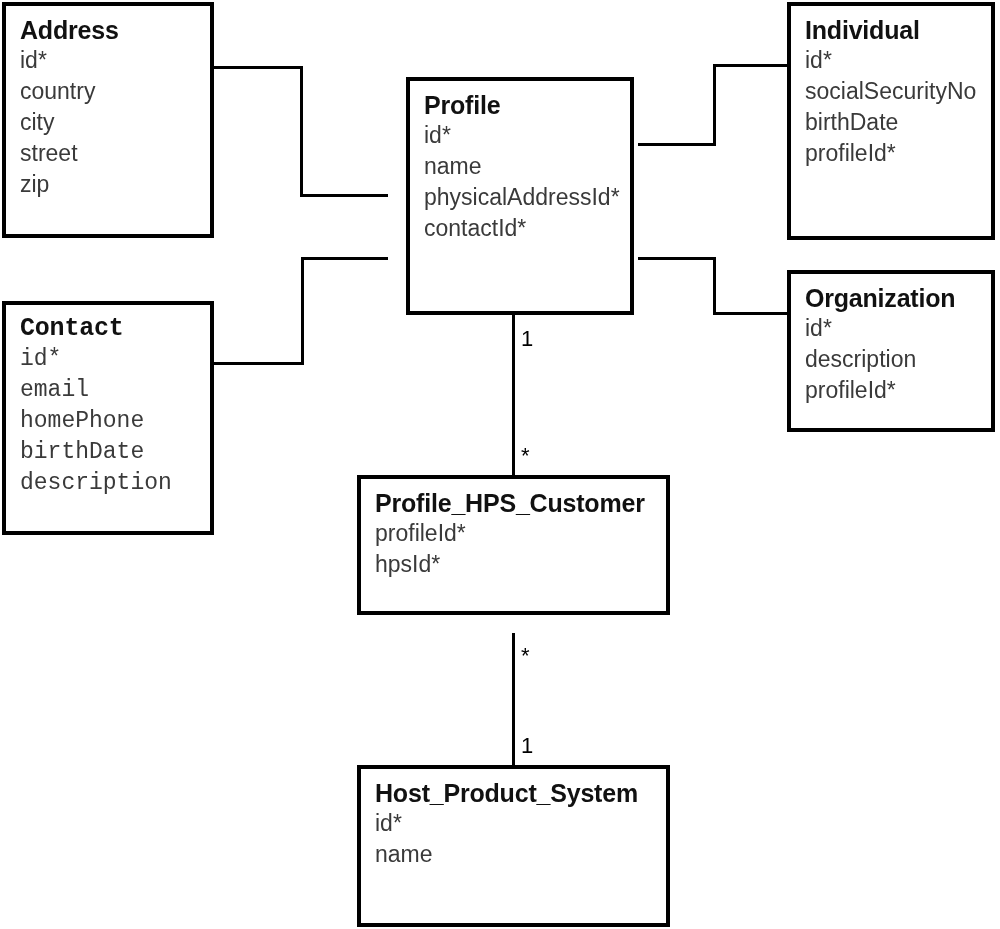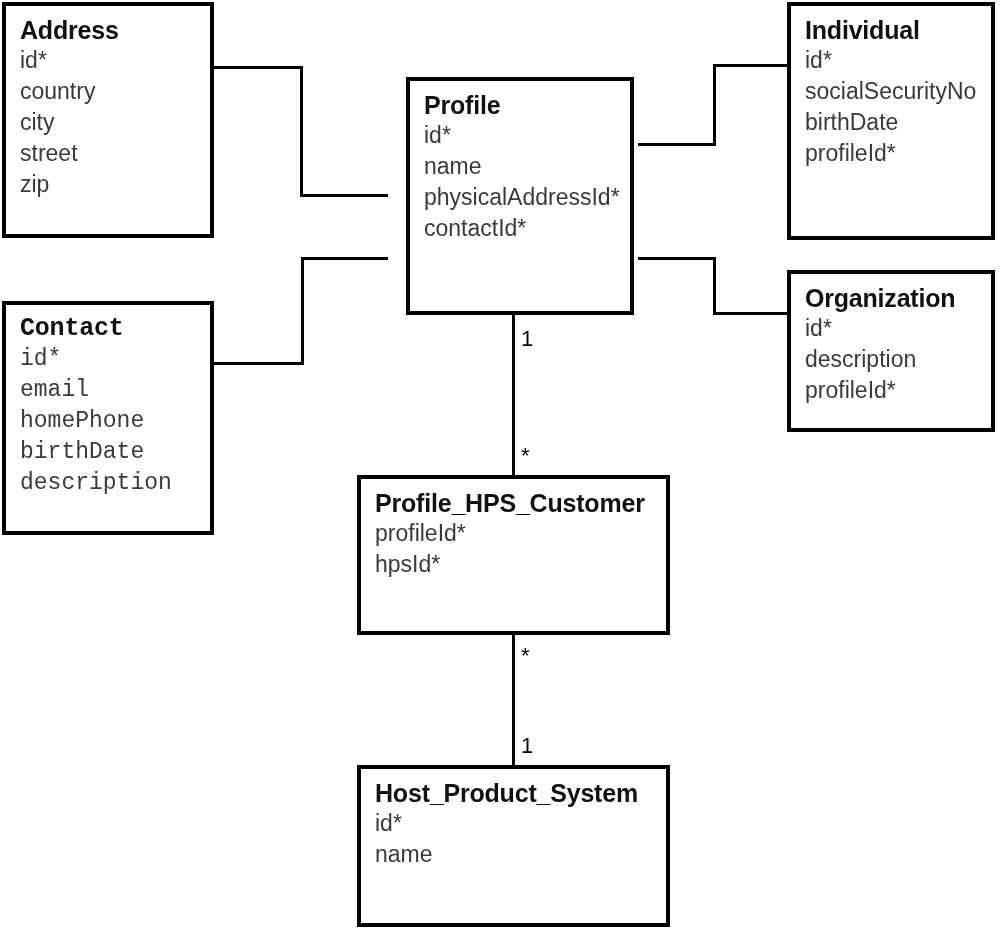--- a/index.html
+++ b/index.html
@@ -154,21 +154,21 @@
           <div class="title e-title-lg">Contact</div>
           <ul class="attrs e-attr-lg">
             <li>id*</li>
             <li>email</li>
             <li>homePhone</li>
             <li>birthDate</li>
             <li>description</li>
           </ul>
         </div>
       </div>
-      <div class="entity" style="left: 357px; top: 475px; width: 313px; height: 160px;">
+      <div class="entity" style="left: 357px; top: 475px; width: 313px; height: 140px;">
         <div class="inner">
           <div class="title e-title-lg">Profile_HPS_Customer</div>
           <ul class="attrs e-attr-lg">
             <li>profileId*</li>
             <li>hpsId*</li>
           </ul>
         </div>
       </div>
       <div class="entity" style="left: 357px; top: 765px; width: 313px; height: 162px;">
         <div class="inner">

